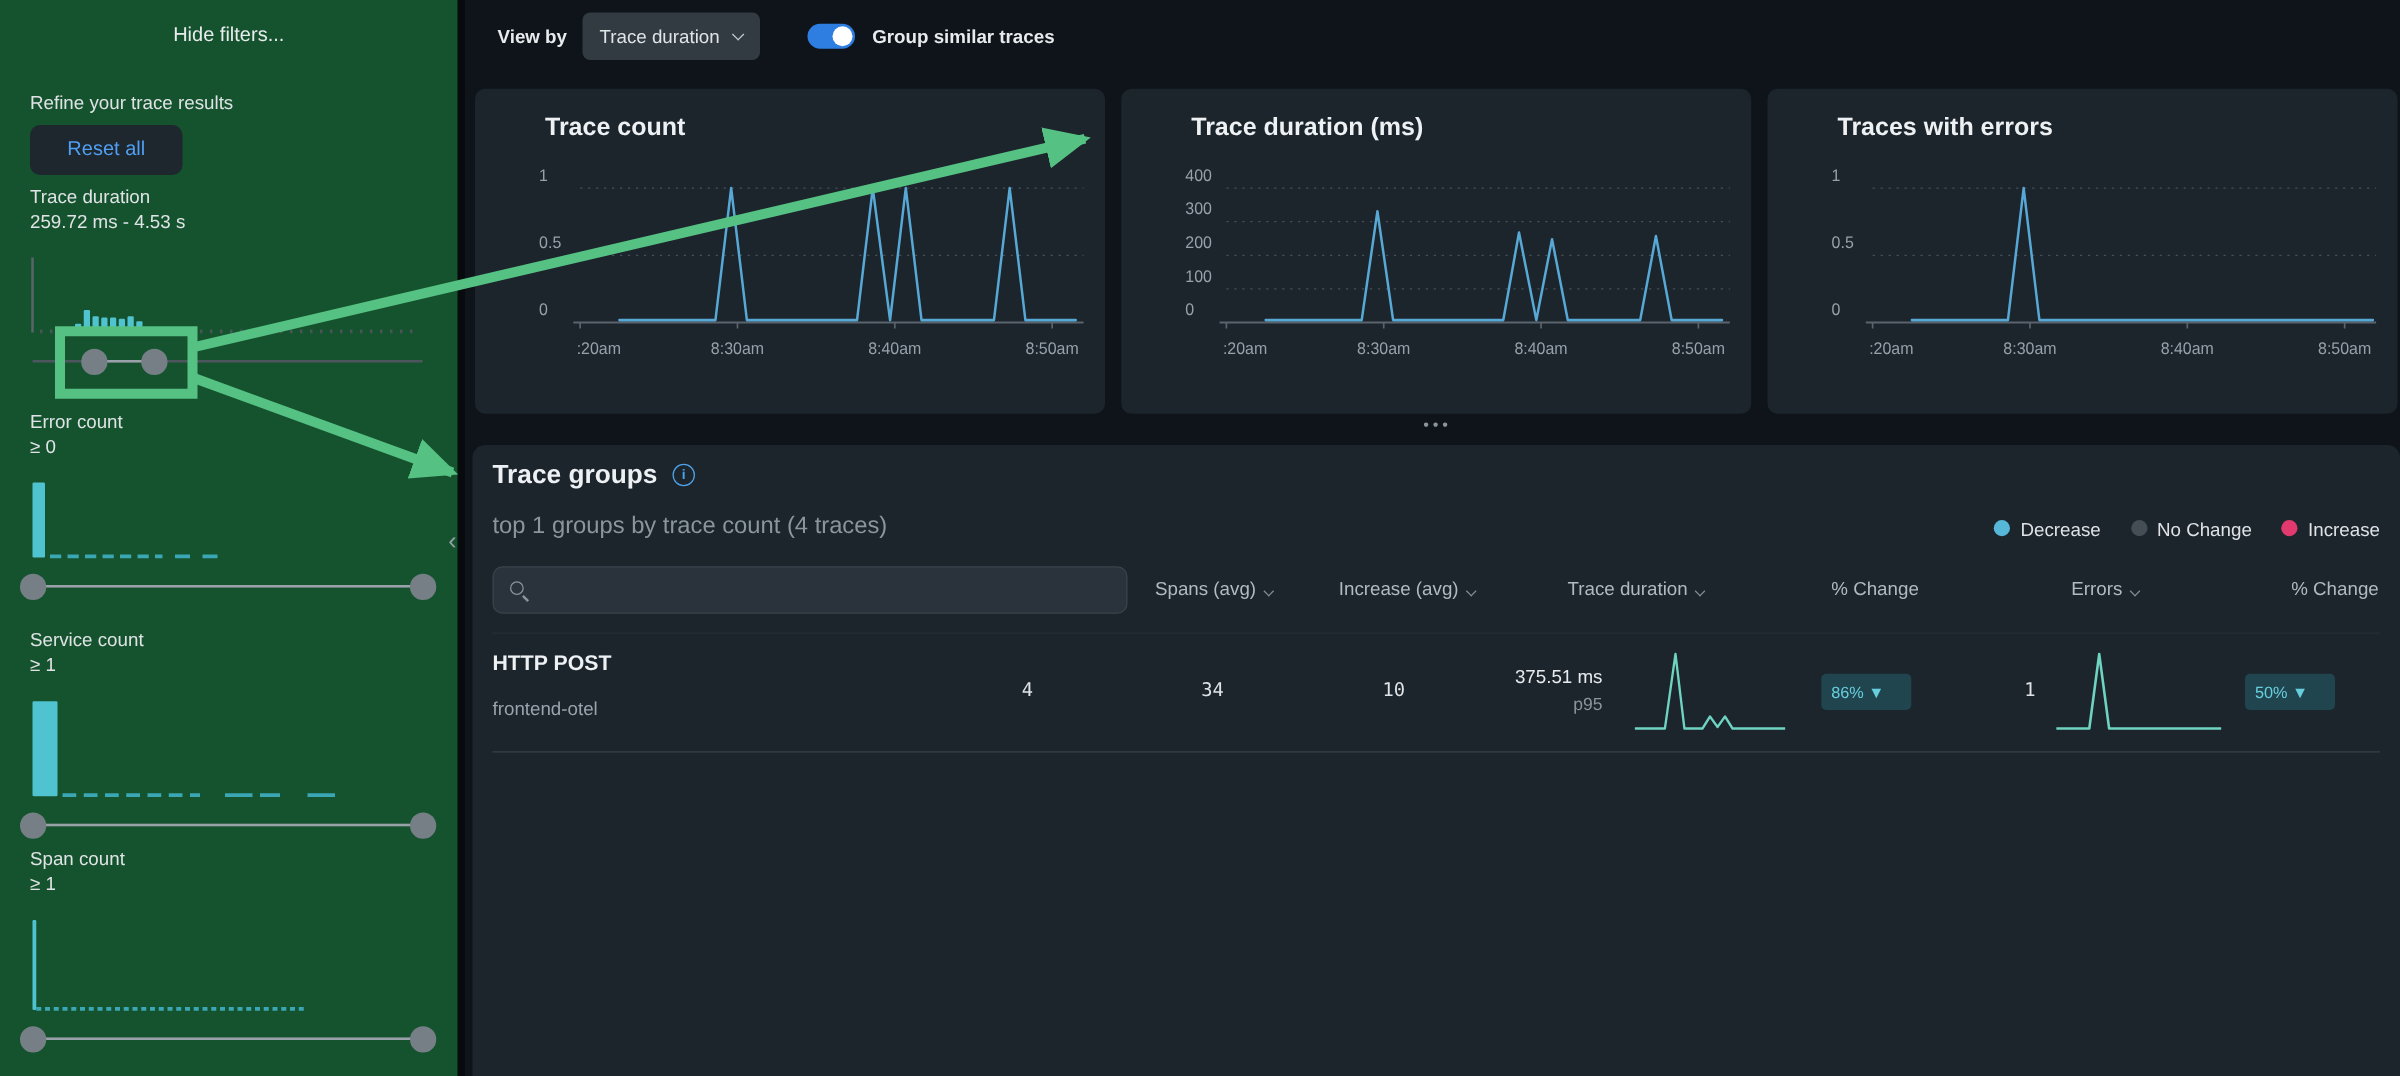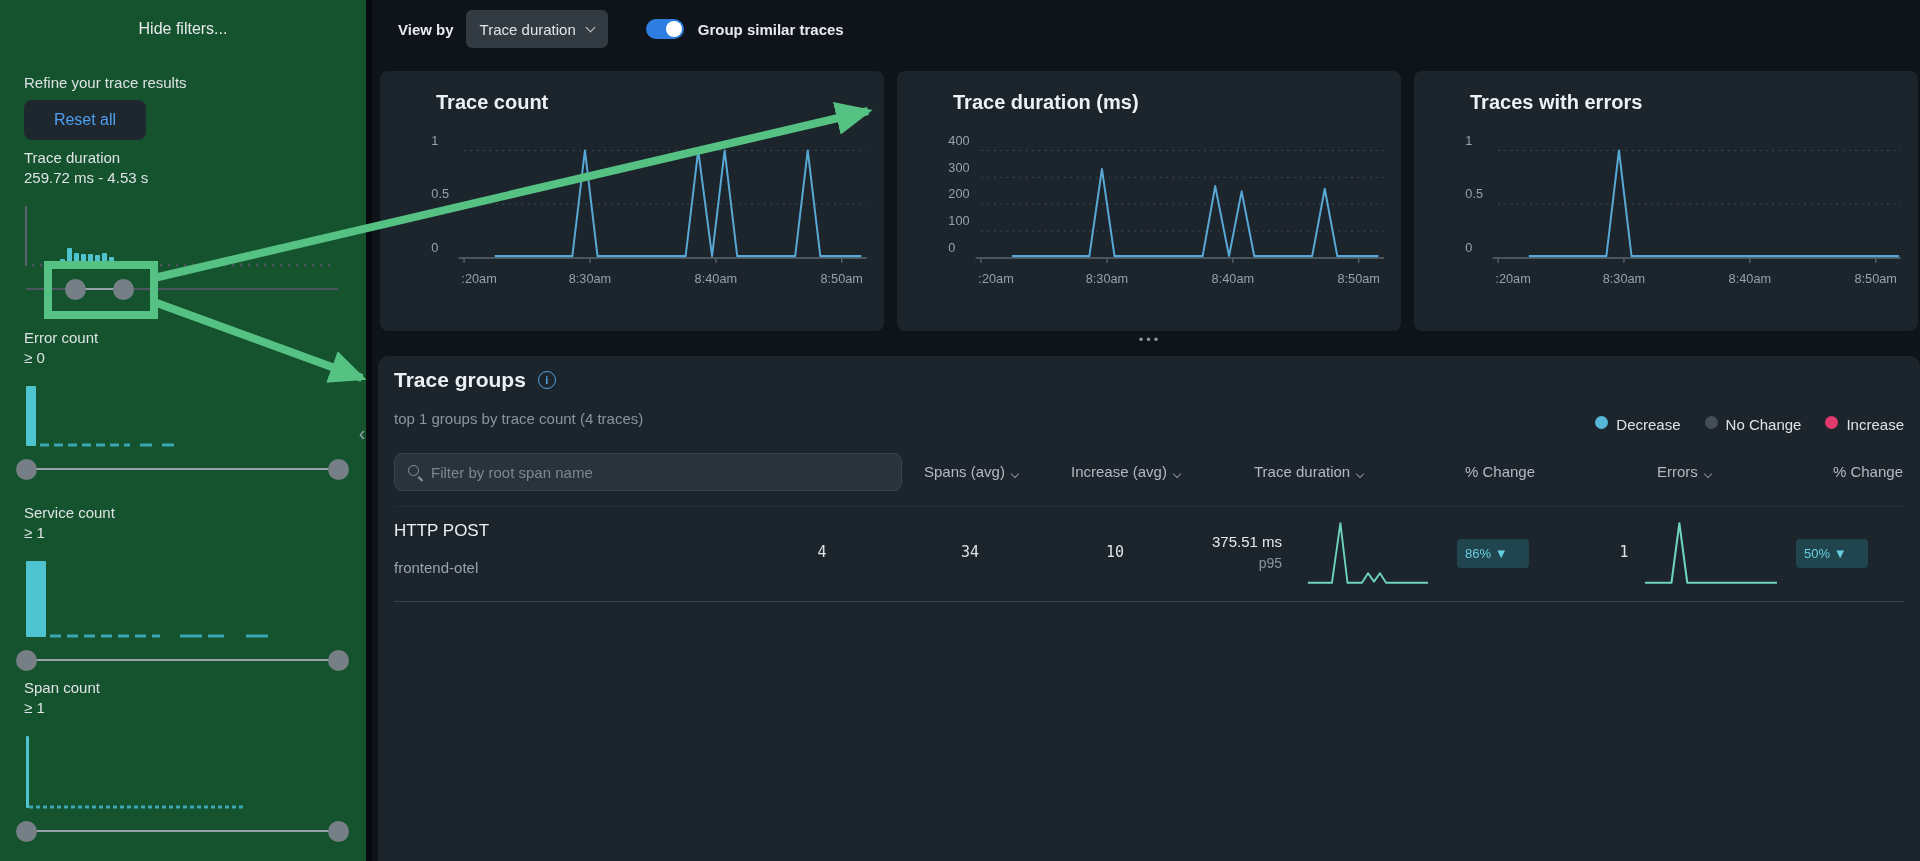--- a/index.html
+++ b/index.html
@@ -59,21 +59,21 @@
   .ylab, .xlab { font-family:"Liberation Sans",sans-serif; font-size:14px; fill:#97a1a9; }
   .grid { stroke:#454f57; stroke-width:1; stroke-dasharray:2 5; }
   .axis { stroke:#5a646c; stroke-width:1.5; fill:none; }
   .dots { position:absolute; left:1110px; top:332px; width:80px; text-align:center;
     color:#8b959c; font-size:13px; letter-spacing:3px; cursor:pointer; }
   
   .panel { position:absolute; left:378px; right:0; top:356px; bottom:0;
     background:#1c242c; border-radius:10px 10px 0 0; }
   .panel-heading { position:absolute; left:16px; top:12px; display:flex; align-items:center; gap:12px; }
   .panel-heading h2 { font-size:21px; font-weight:700; color:#eef1f3; }
-  .panel-sub { position:absolute; left:16px; top:54px; font-size:15px; color:#8b959c; }
+  .panel-sub { position:absolute; left:16px; top:54px; font-size:19px; color:#8b959c; }
   .compare { position:absolute; right:16px; top:8px; display:flex; align-items:center; gap:10px; }
   .compare-label { font-size:15px; color:#dfe3e6; }
   .legend { position:absolute; right:16px; top:60px; display:flex; align-items:center; gap:24px; }
   .legend-item { display:flex; gap:8px; font-size:15px; color:#dfe3e6; }
   .legend-dot { width:13px; height:13px; border-radius:50%; }
   .dot-decrease { background:#56b7d8; }
   .dot-nochange { background:#454e55; }
   .dot-increase { background:#e23a6e; }
   .filter-input-wrap { position:absolute; left:16px; top:97px; width:508px; height:38px;
     background:#2a333b; border:1px solid #3a444c; border-radius:8px;
@@ -90,21 +90,21 @@
     color:#b2bac1; white-space:nowrap; cursor:pointer; }
   .th .chev { width:6px; height:6px; opacity:.7; }
   .th-spans    { left:546px; }
   .th-entities { left:693px; }
   .th-duration { left:876px; }
   .th-chg1     { left:1087px; cursor:default; }
   .th-errors   { left:1279px; }
   .th-chg2     { left:1435px; width:90px; text-align:right; cursor:default; }
   .grow { position:absolute; left:16px; right:16px; top:150px; height:96px;
     border-top:1px solid rgba(255,255,255,.05); border-bottom:1px solid #39424b; cursor:pointer; }
-  .row-name { position:absolute; left:0; top:14px; font-size:17px; font-weight:400; color:#eef1f3; }
+  .row-name { position:absolute; left:0; top:14px; font-size:17px; font-weight:700; color:#eef1f3; }
   .row-service { position:absolute; left:0; top:52px; font-size:15px; color:#9aa3ab; }
   .num { position:absolute; top:36px; width:60px; text-align:center;
     font-family:"DejaVu Sans Mono",monospace; font-size:15px; color:#dfe3e6; }
   .num-count    { left:398px; }
   .num-spans    { left:546px; }
   .num-entities { left:691px; }
   .num-errors   { left:1200px; }
   .dur-block { position:absolute; left:744px; top:26px; width:144px; text-align:right; }
   .dur-val { font-size:15px; color:#e7ebee; }
   .dur-stat { font-size:14px; color:#8b959c; margin-top:5px; }
@@ -319,21 +319,20 @@
       <span>No Change</span>
     </span>
     <span class="legend-item">
       <span class="legend-dot dot-increase"></span>
       <span>Increase</span>
     </span>
   </div>
 
   <div class="filter-input-wrap">
     <span class="search-ico"></span>
-    <input class="filter-input" type="text" placeholder="Filter by root span name" style="">
   </div>
 
   <span class="th th-spans">
     <span>Spans (avg)</span><i class="chev"></i>
   </span>
   <span class="th th-entities">
     <span>Increase (avg)</span><i class="chev"></i>
   </span>
   <span class="th th-duration">
     <span>Trace duration</span><i class="chev"></i>

